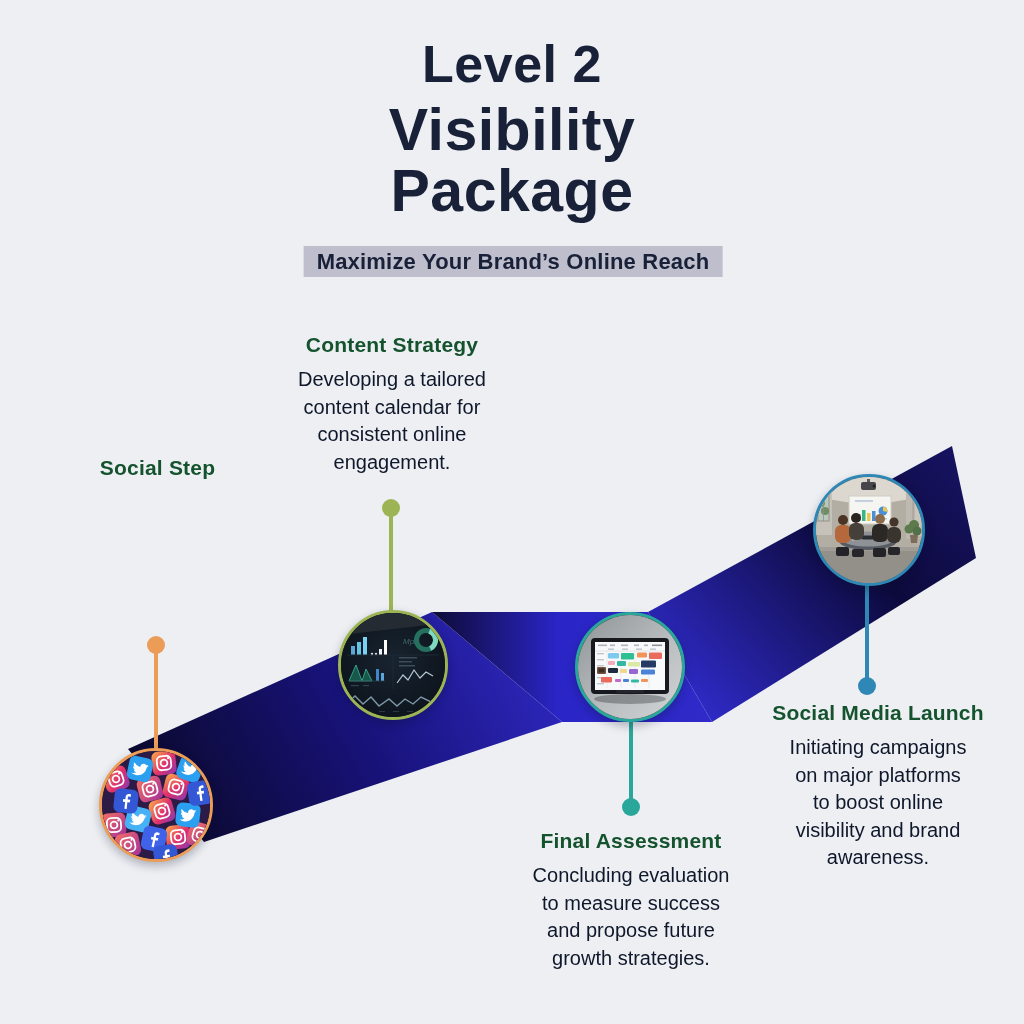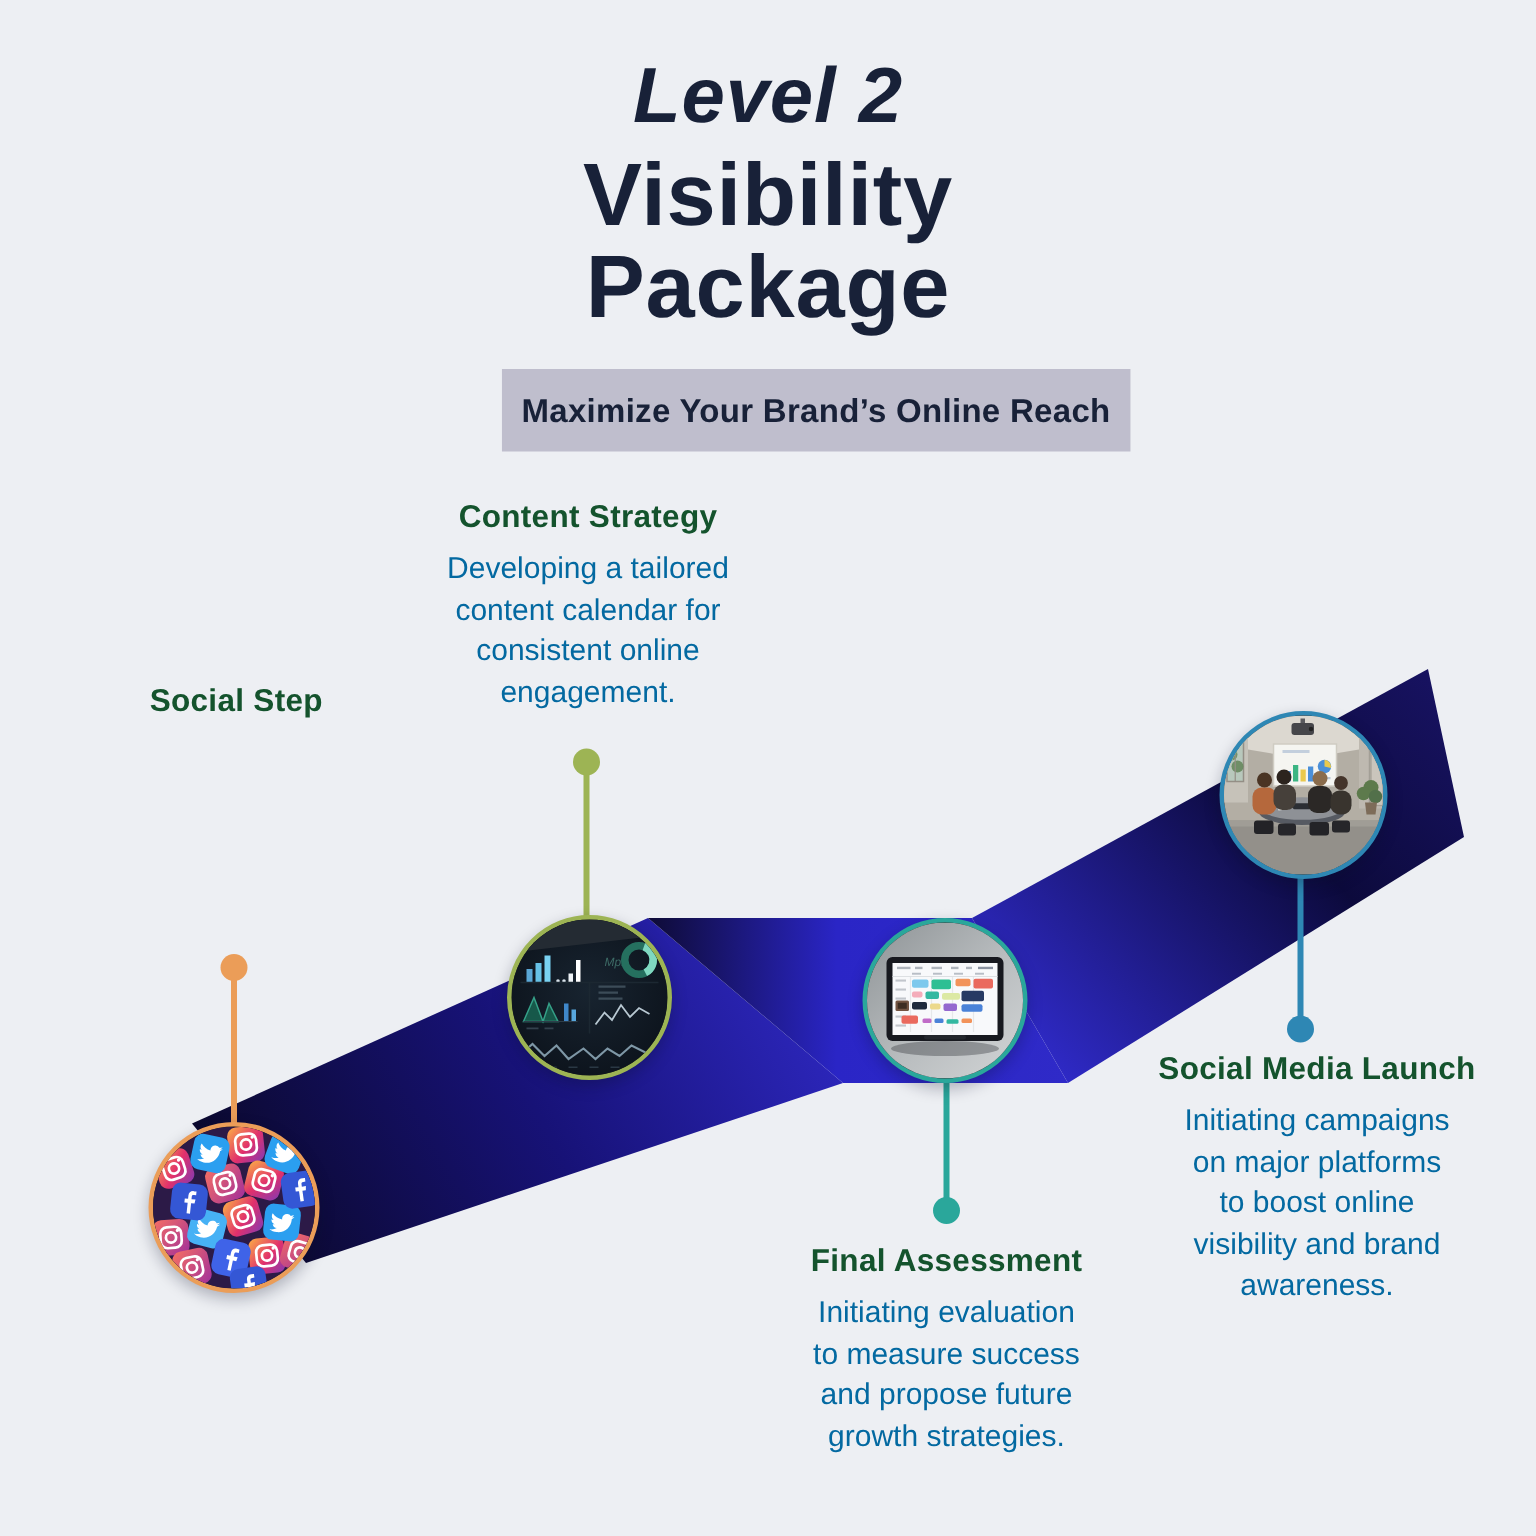--- a/index.html
+++ b/index.html
@@ -3,43 +3,43 @@
 <meta charset="utf-8">
 <style>
   html,body{margin:0;padding:0;}
   .canvas{
     position:relative;width:1024px;height:1024px;overflow:hidden;
     background:#edeff3;
     font-family:"Liberation Sans","DejaVu Sans",sans-serif;
   }
   
   .header{position:absolute;left:0;top:36px;width:1024px;text-align:center;}
-  .eyebrow{font-size:52px;font-weight:800;line-height:56px;letter-spacing:0.5px;color:#182138;font-style:italic;}
+  .eyebrow{font-size:52px;font-weight:800;line-height:56px;letter-spacing:0.5px;color:#182138;}
   .main-title{font-size:59px;font-weight:800;line-height:61px;letter-spacing:0.5px;color:#182138;white-space:pre-line;margin-top:8px;text-align:center;}
   .tagline-bar{
     position:absolute;left:513px;top:246px;transform:translateX(-50%);
-    height:31px;line-height:31px;padding:12px 13px;background:#bfbecd;margin-left:31px;
+    height:31px;line-height:31px;padding:0 13px;background:#bfbecd;
   }
   .tagline-bar span{font-size:22px;font-weight:700;color:#182138;letter-spacing:0.2px;white-space:nowrap;}
   
   .ribbon-layer{position:absolute;left:0;top:0;width:1024px;height:1024px;}
   
   .photo-circle{
     position:absolute;border-radius:50%;overflow:hidden;border:3px solid #888;
     box-shadow:0 4px 10px rgba(10,15,40,.28);background:#222;
   }
   .photo-circle svg{display:block;width:100%;height:100%;}
   .pc1{left:99px;top:748px;width:108px;height:108px;}
   .pc2{left:338px;top:610px;width:104px;height:104px;}
   .pc3{left:575px;top:612px;width:104px;height:104px;}
   .pc4{left:813px;top:474px;width:106px;height:106px;}
   
   .step-block{position:absolute;text-align:center;}
   .step-title{font-size:21px;font-weight:700;color:#14532d;letter-spacing:0.2px;margin-bottom:9px;}
-  .step-desc{font-size:20px;font-weight:400;color:#0369a1;line-height:27.5px;white-space:pre-line;}
+  .step-desc{font-size:20px;font-weight:400;color:#0f172a;line-height:27.5px;white-space:pre-line;}
   .sb1{left:40px;top:456px;width:235px;}
   .sb2{left:272px;top:333px;width:240px;}
   .sb3{left:505px;top:829px;width:252px;}
   .sb4{left:752px;top:701px;width:252px;}
 </style>
 </head>
 <body>
 
 <div class="canvas" style="background-color: rgb(237, 239, 243);">
 
@@ -389,21 +389,21 @@
   </div>
   <div class="step-block sb2">
     <div class="step-title">Content Strategy</div>
     <div class="step-desc">Developing a tailored
 content calendar for
 consistent online
 engagement.</div>
   </div>
   <div class="step-block sb3">
     <div class="step-title">Final Assessment</div>
-    <div class="step-desc">Initiating evaluation
+    <div class="step-desc">Concluding evaluation
 to measure success
 and propose future
 growth strategies.</div>
   </div>
   <div class="step-block sb4">
     <div class="step-title">Social Media Launch</div>
     <div class="step-desc">Initiating campaigns
 on major platforms
 to boost online
 visibility and brand

